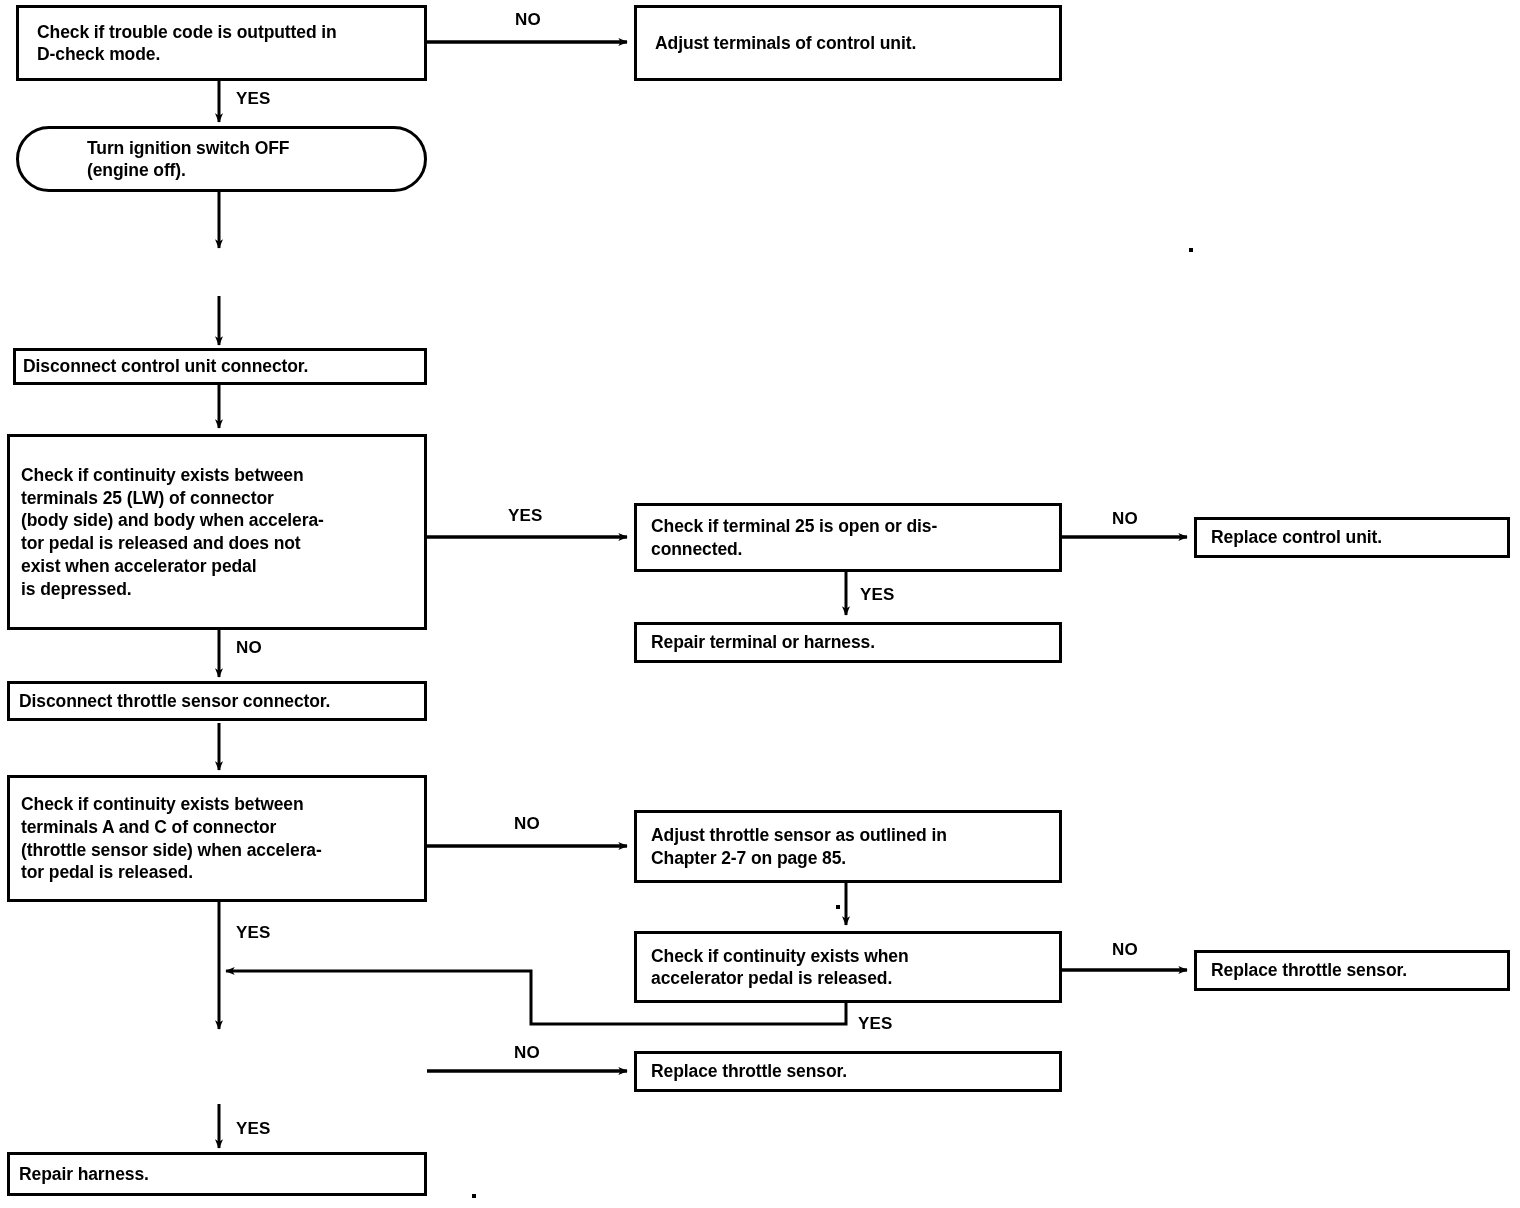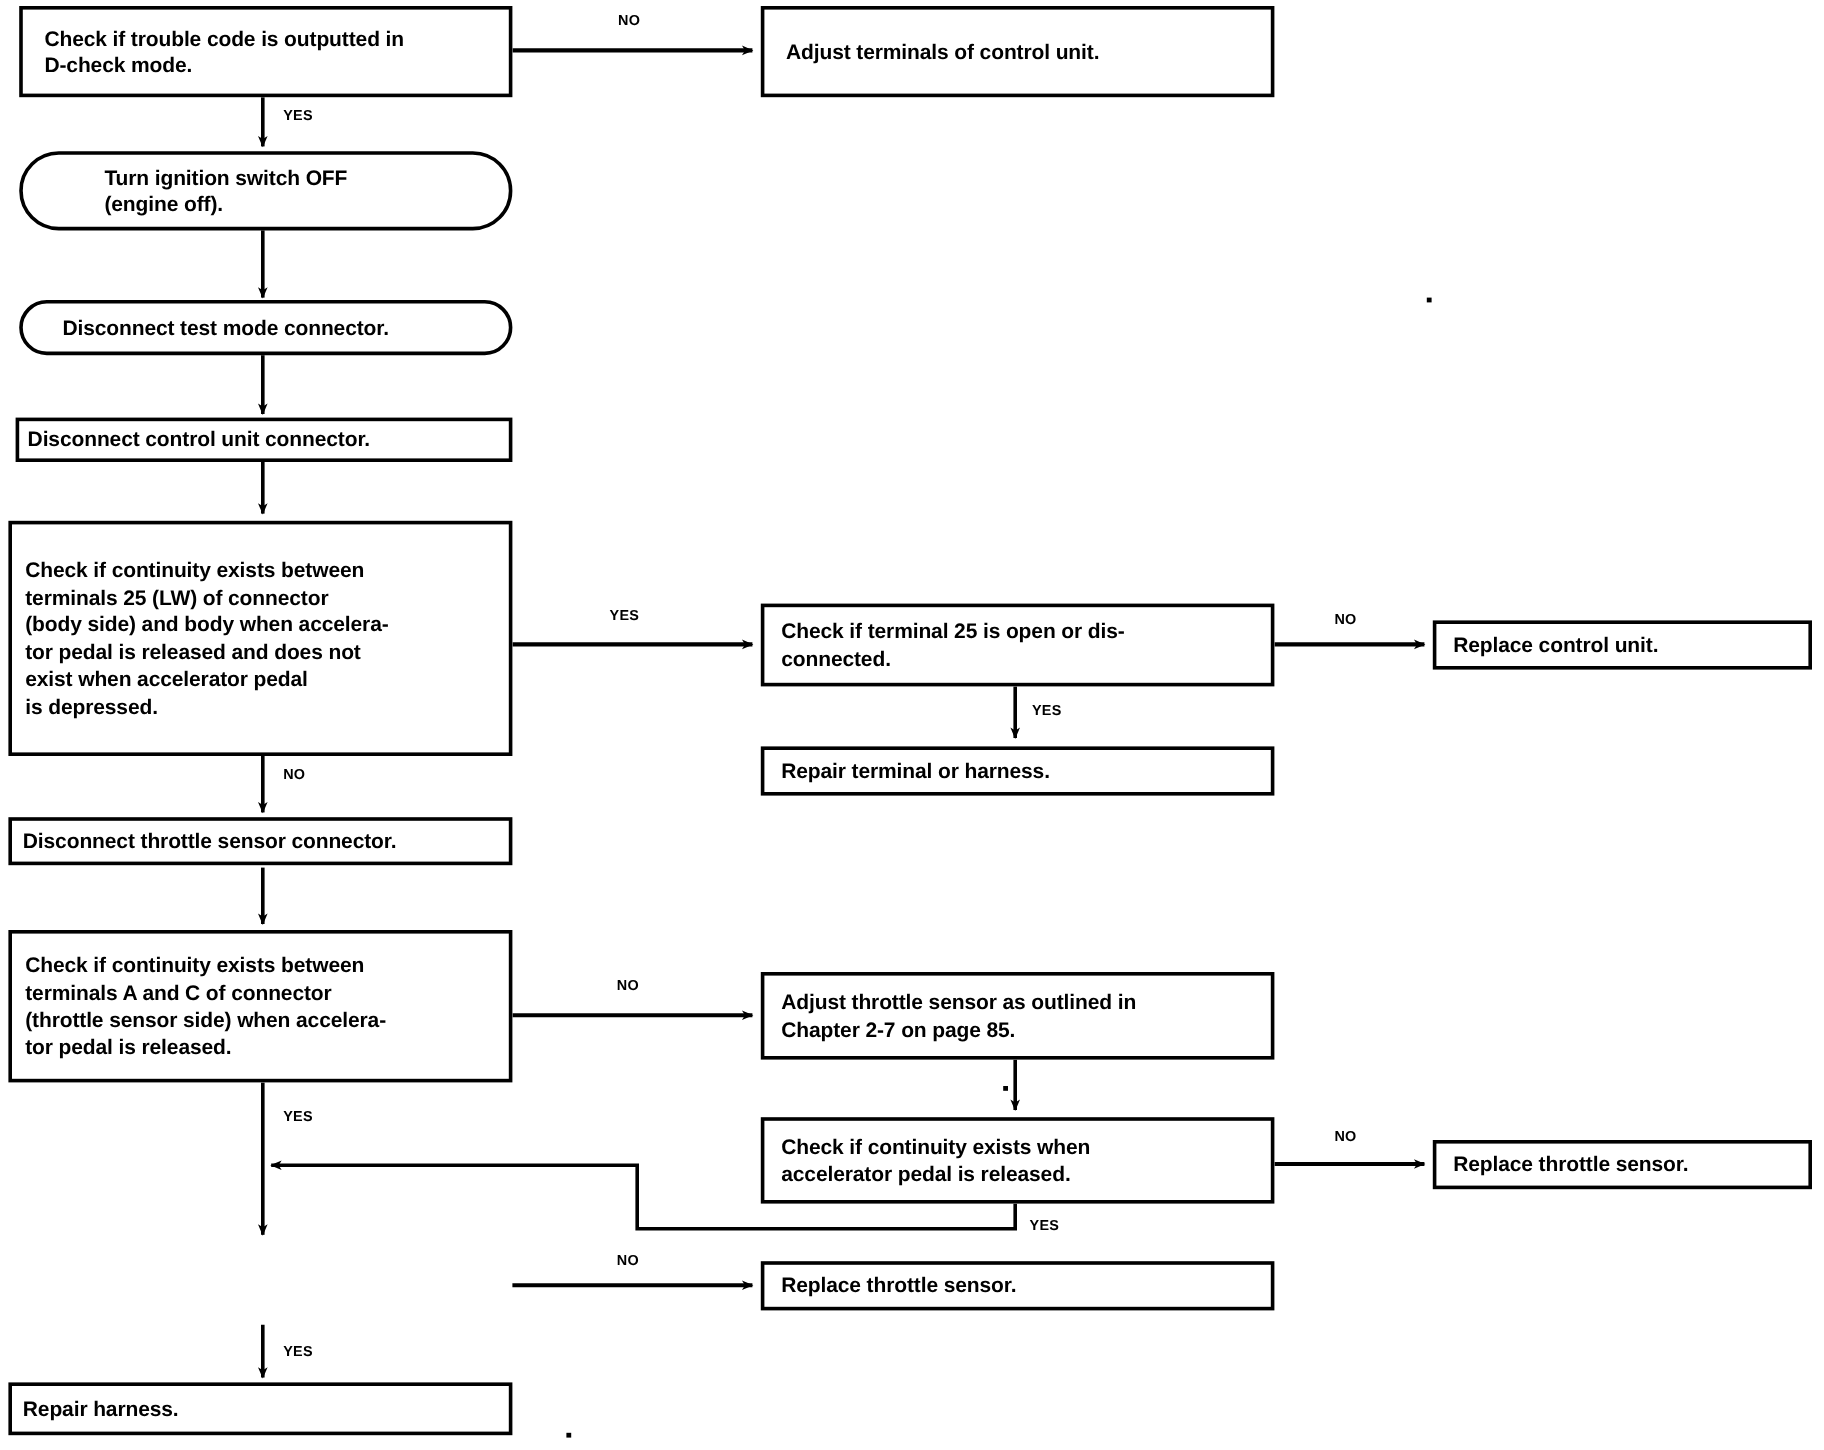--- a/index.html
+++ b/index.html
@@ -44,21 +44,21 @@
   .node .txt {
     display: block;
     padding: 0 10px;
     white-space: pre-line;
   }
   .node.pad-in .txt { padding-left: 18px; }
   .edge-label {
     position: absolute;
     font-family: "Liberation Sans", sans-serif;
     font-weight: bold;
-    font-size: 12px;
+    font-size: 17px;
     color: #000000;
     letter-spacing: 0.2px;
     z-index: 3;
     white-space: nowrap;
   }
   .speck {
     position: absolute;
     background: #000;
     z-index: 1;
   }
@@ -123,23 +123,20 @@
 
   <div class="node rect pad-in" style="left:634px; top:5px; width:428px; height:76px;">
     <span class="txt">Adjust terminals of control unit.</span>
   </div>
 
   <div class="node stadium" style="left:16px; top:126px; width:411px; height:66px;">
     <span class="txt" style="padding-left:68px;">Turn ignition switch OFF
 (engine off).</span>
   </div>
 
-  <div class="node stadium" style="left:16px; top:250px; width:411px; height:46px;">
-    <span class="txt" style="padding-left:33px;">Disconnect test mode connector.</span>
-  </div>
 
   <div class="node rect" style="left:13px; top:348px; width:414px; height:37px;">
     <span class="txt" style="padding-left:7px;">Disconnect control unit connector.</span>
   </div>
 
   <div class="node rect" style="left:7px; top:434px; width:420px; height:196px;">
     <span class="txt" style="padding-left:11px; line-height:1.3;">Check if continuity exists between
 terminals 25 (LW) of connector
 (body side) and body when accelera-
 tor pedal is released and does not

